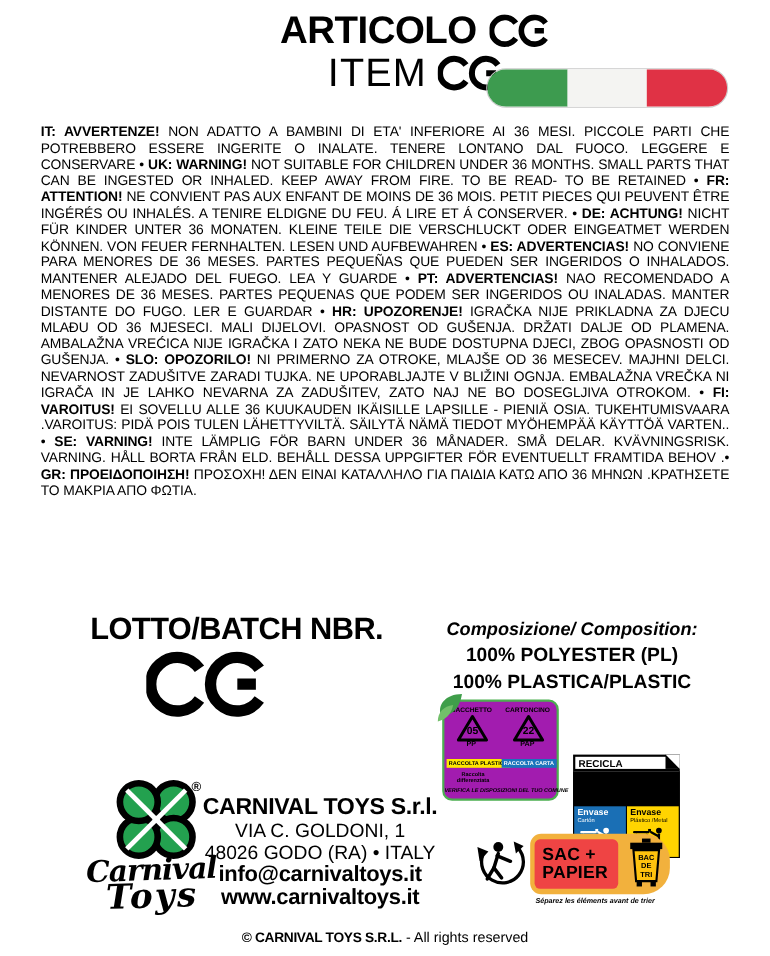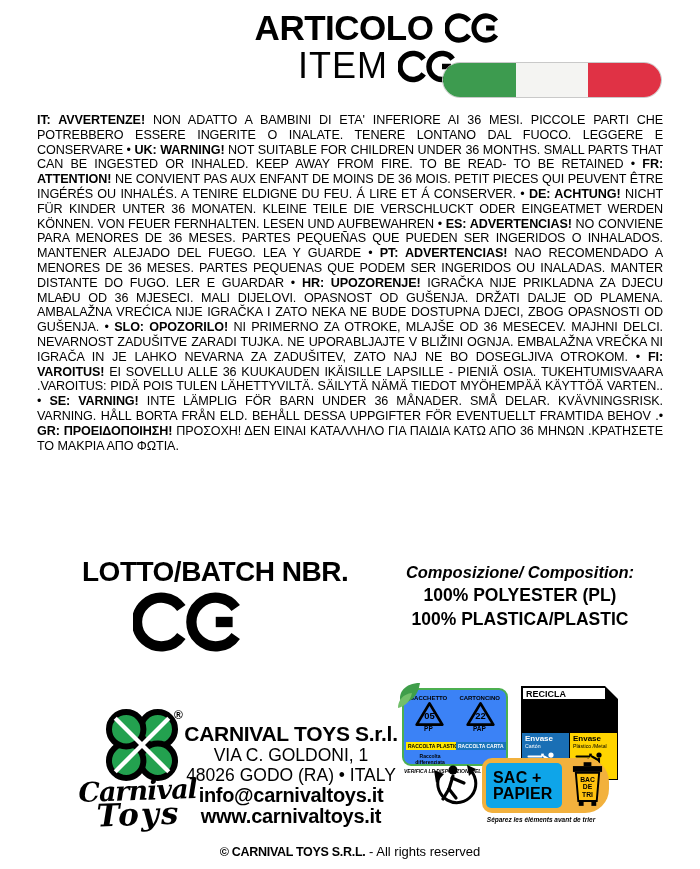--- a/index.html
+++ b/index.html
@@ -39,22 +39,22 @@
   
   .lotto { position:absolute; left:82px; top:556px; font-size:28px; font-weight:800; letter-spacing:-0.5px; }
   .ce-large { position:absolute; left:133px; top:592px; width:113px; height:60px; }
 
   .comp { position:absolute; left:378px; top:563px; width:284px; text-align:center; font-weight:700; }
   .comp-title { font-size:16.5px;font-style:italic; }
   .comp-line  { font-size:17.5px; margin-top:3px; }
 
   
   .greenbox {
-    position:absolute; left:402px; top:688px; width:106px; height:78px;
-    border:2.5px solid #4caf50; border-radius:9px; background:#3b82f6; padding-top:5px;
+    position:absolute; left:402px; top:636px; width:106px; height:92px;
+    border:2.5px solid #4caf50; border-radius:9px; background:#a21caf; padding-top:5px;
   }
   .leaf { position:absolute; left:-9px; top:-10px; width:30px; height:30px; }
   .gb-headers, .gb-icons, .gb-materials { display:flex; justify-content:space-around; }
   .gb-headers div { font-size:6px; font-weight:700; }
   .gb-icons svg { width:29px; height:26px; }
   .gb-materials div { font-size:6.5px; font-weight:700; margin-top:-2px; }
   .gb-labels { display:flex; justify-content:space-between; padding:0 2px; margin-top:2px; }
   .gb-col { width:49%; text-align:center; }
   .chip { display:inline-block; font-size:5px; font-weight:700; padding:1px 2px; white-space:nowrap; }
   .chip-sub { font-size:5px; font-weight:700; margin-top:1px; }
@@ -75,21 +75,21 @@
   .recicla-cell { width:50%; height:46px; padding:2px 3px;margin-top:32px; }
   .rc-line1 { font-size:8px; font-weight:700; line-height:8px; }
   .rc-line2 { font-size:5.2px; line-height:6px; }
   .recicla-cell svg { width:38px; height:24px; margin-top:2px; }
 
   
   .triman { position:absolute; left:431px; top:761px; width:50px; height:50px; }
   .sac { position:absolute; left:482px; top:758px; width:127px; height:55px; }
   .sac-blob { position:absolute; inset:0; background:#f2b13d; border-radius:10px 24px 24px 10px; }
   .sac-white {
-    position:absolute; left:4px; top:5px; width:76px; height:45px; background:#0ea5e9; border-radius:5px;
+    position:absolute; left:4px; top:5px; width:76px; height:45px; background:#ef4444; border-radius:5px;
     display:flex; flex-direction:column; justify-content:center; padding-left:7px;
     font-weight:700; font-size:16px; line-height:16px; letter-spacing:0.2px;
   }
   .sac-bin { position:absolute; right:5px; top:4px; width:33px; height:47px; }
   .sac-caption { position:absolute; left:466px; top:816px; width:150px; text-align:center;
                  font-size:6.5px; font-weight:700; font-style:italic; }
 
   
   .logo { position:absolute; left:78px; top:702px; width:120px; height:152px; text-align:center; }
   .logo-clover { width:86px; height:86px; margin-left:8px; }

